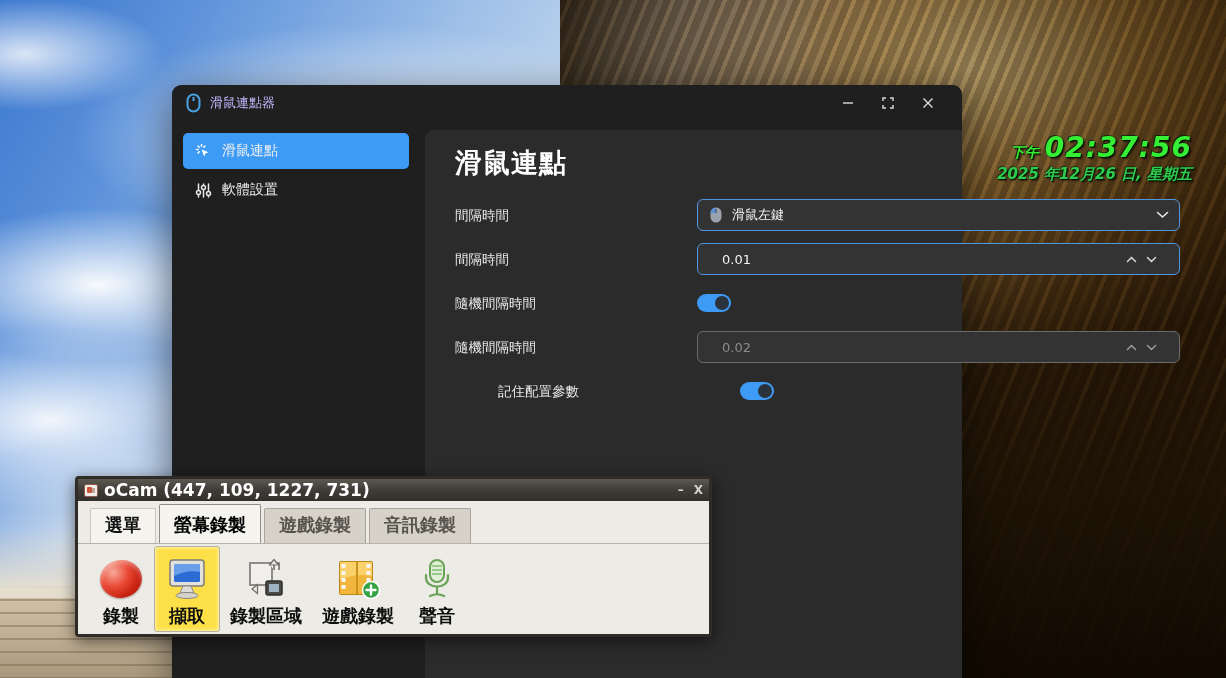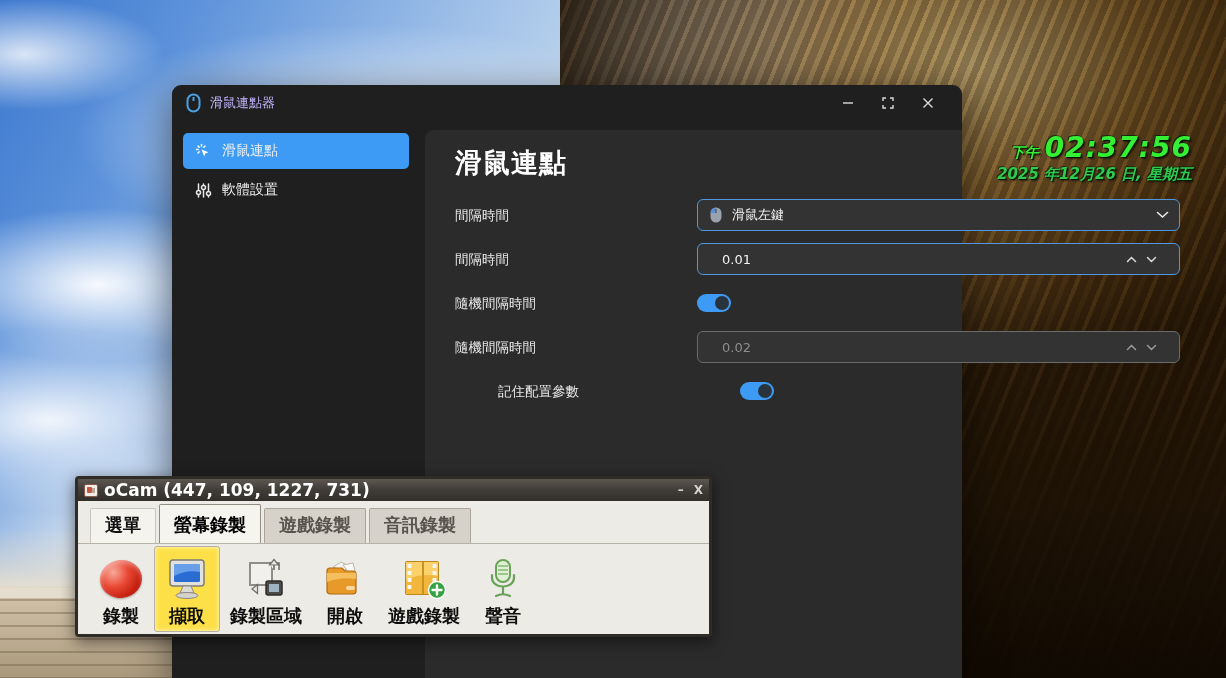--- a/index.html
+++ b/index.html
@@ -288,32 +288,20 @@
           <path d="M30 2.5 l4.5 5.5 h-9 Z" fill="#e8e6e1" stroke="#6f6d69" stroke-width="1.2"></path>
           <path d="M5 29 l5.5 -4.5 v9 Z" fill="#e8e6e1" stroke="#6f6d69" stroke-width="1.2" transform="translate(3,3)"></path>
           <rect x="22" y="24" width="16" height="14" rx="2" fill="#4a4a48" stroke="#2e2e2c" stroke-width="1.5"></rect>
           <rect x="25" y="27" width="10" height="8" fill="#9fb4c2"></rect>
         </svg>
       </div>
       <span class="tool-label">錄製區域</span>
     </div>
     <div class="tool-btn">
       <div class="tool-icon">
-        <svg width="44" height="44" viewBox="0 0 44 44">
-          <path d="M10 10 l8 -5 6 3 -2 6 Z" fill="#f6f4ef" stroke="#b9b6af" stroke-width="1"></path>
-          <path d="M20 8 l10 -2 2 8 -6 2 Z" fill="#fbfaf7" stroke="#b9b6af" stroke-width="1"></path>
-          <path d="M7 11 h12 l3 3 h8 a3 3 0 0 1 3 3 v17 a3 3 0 0 1 -3 3 H7 a3 3 0 0 1 -3 -3 V14 a3 3 0 0 1 3 -3 Z" fill="#e89a28" stroke="#ad6a10" stroke-width="1.2"></path>
-          <path d="M4 16 h29 v6 a60 60 0 0 0 -29 3 Z" fill="#f7c468" opacity="0.85"></path>
-          <rect x="23" y="29" width="9" height="4" rx="2" fill="#f7d9a0"></rect>
-        </svg>
-      </div>
-      <span class="tool-label">開啟</span>
-    </div>
-    <div class="tool-btn">
-      <div class="tool-icon">
         <svg width="46" height="44" viewBox="0 0 46 44">
           <rect x="4" y="4" width="34" height="34" rx="2" fill="#b98818"></rect>
           <rect x="5" y="5" width="32" height="32" fill="#f3b63c"></rect>
           <path d="M5 5 h32 v14 a50 50 0 0 0 -32 4 Z" fill="#fbd470" opacity="0.9"></path>
           <rect x="21" y="5" width="2" height="32" fill="#c6941f"></rect>
           <g fill="#f8f6f0">
             <rect x="6.5" y="7" width="4" height="4"></rect>
               <rect x="6.5" y="14" width="4" height="4"></rect>
               <rect x="6.5" y="21" width="4" height="4"></rect>
               <rect x="6.5" y="28" width="4" height="4"></rect>

